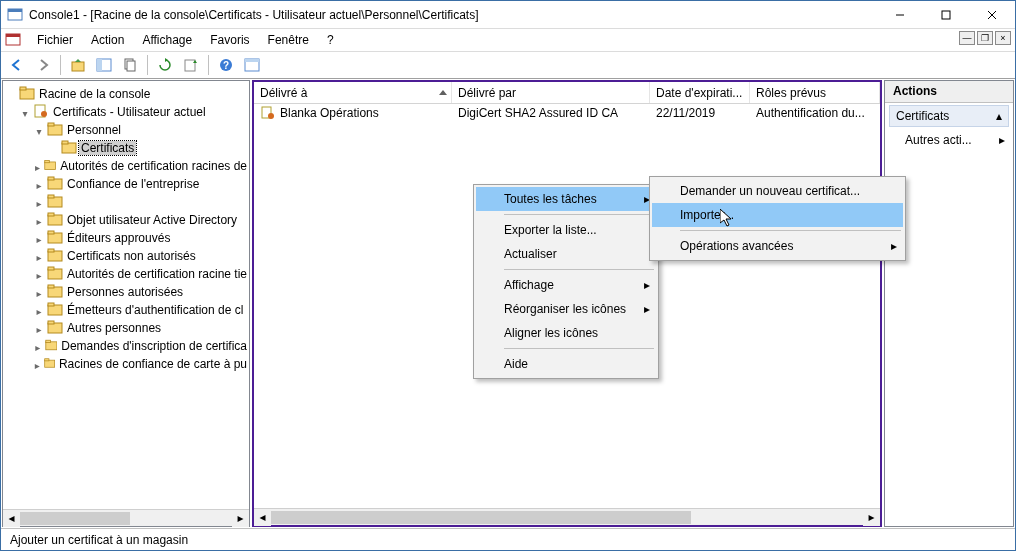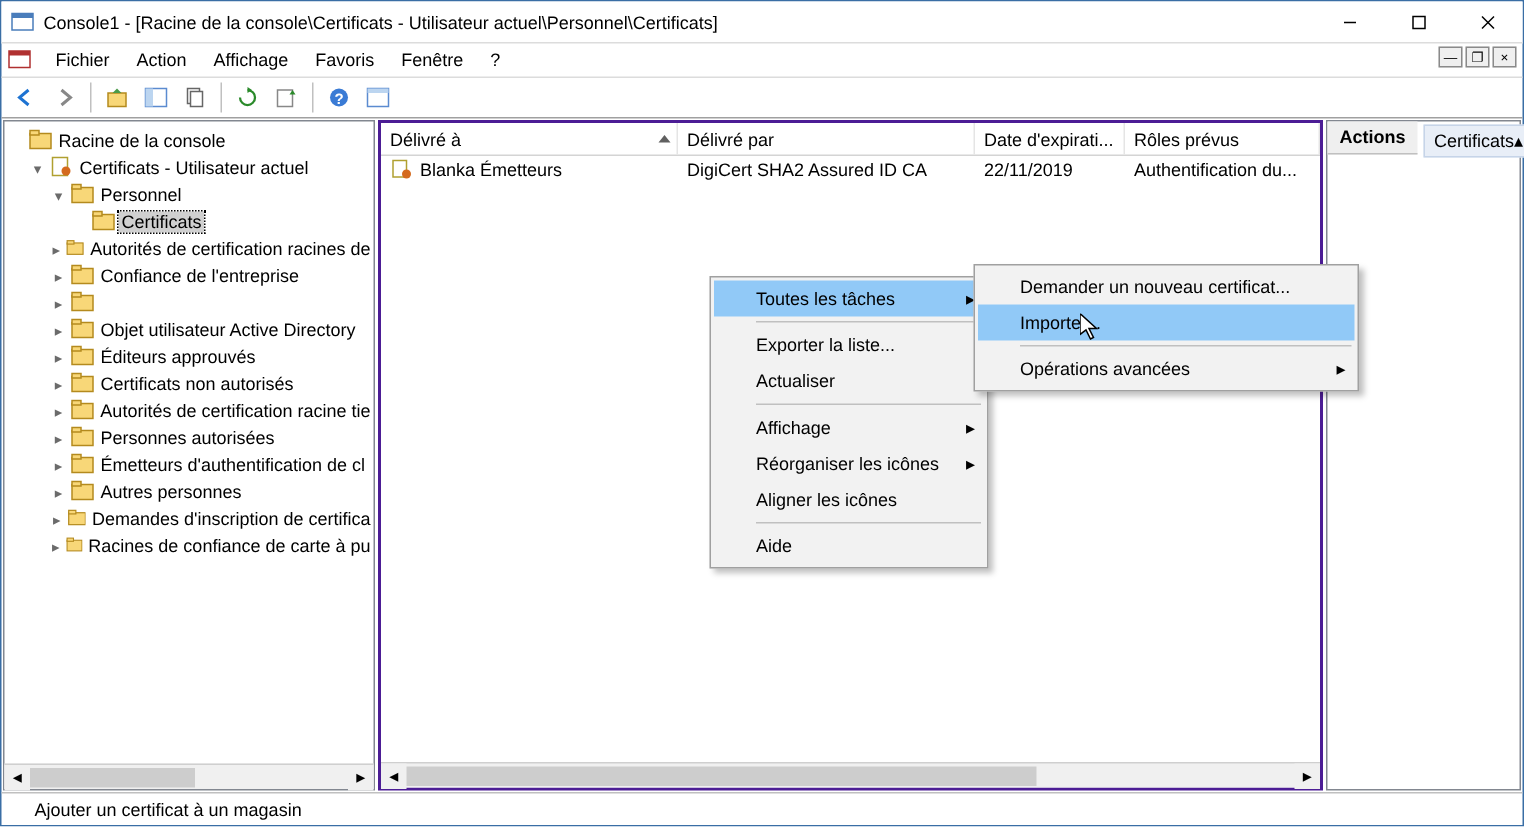--- a/index.html
+++ b/index.html
@@ -33,26 +33,26 @@
   .tree-row .label{padding:0 2px;}
   .tree-row.sel .label{ background:#d0d0d0; outline:1px dotted #000;}
   .indent-0{padding-left:0px;} .indent-1{padding-left:14px;} .indent-2{padding-left:28px;} .indent-3{padding-left:42px;}
   .list-pane { flex:1; border:2px solid #4c1d95; margin:1px; display:flex; flex-direction:column; min-height:0; position:relative;text-align:right;}
   .list-header { height:22px; display:flex; border-bottom:1px solid #d4d4d4; background:#fff;}
   .col { padding:3px 6px; border-right:1px solid #e5e5e5; position:relative; display:flex; align-items:center;}
   .col.sort::after{content:""; position:absolute; right:4px; top:8px; border-left:4px solid transparent;border-right:4px solid transparent;border-bottom:5px solid #606060;}
   .list-body { flex:1; overflow:hidden; position:relative;}
   .list-row { height:18px; display:flex; align-items:center;}
   .cell{ padding:0 6px; overflow:hidden; text-overflow:ellipsis; white-space:nowrap; display:flex; align-items:center; gap:4px;}
-  .actions-pane { width:130px; border:1px solid #828790; margin:1px; display:flex; flex-direction:row;}
+  .actions-pane { width:130px; border:1px solid #828790; margin:1px; display:flex; flex-direction:column;}
   .actions-header{ height:22px; background:#efefef; border-bottom:1px solid #c0c0c0; padding:3px 8px; font-weight:600;}
   .actions-sub{ height:22px; background:#e8eef7; border:1px solid #c6d4e8; margin:2px 4px; padding:2px 6px; display:flex; align-items:center; justify-content:space-between;}
   .actions-link{ padding:4px 8px 4px 20px; display:flex; justify-content:space-between; align-items:center;}
   
-  .statusbar{ height:22px; border-top:1px solid #c0c0c0; display:flex; align-items:center; padding:0 22px;}
+  .statusbar{ height:22px; border-top:1px solid #c0c0c0; display:flex; align-items:center; padding:0 9px;}
   
   .hscroll{ height:17px; background:#f0f0f0; border-top:1px solid #cfcfcf; display:flex; align-items:center; justify-content:space-between;}
   .hscroll .arrow{width:17px;height:17px; display:flex;align-items:center;justify-content:center; background:#f0f0f0;}
   .hscroll .track{flex:1; height:17px; position:relative;}
   .hscroll .thumb{position:absolute; top:2px; height:13px; background:#cdcdcd; border-radius:0;}
   
   .ctx { position:absolute; background:#f2f2f2; border:1px solid #a0a0a0; box-shadow:3px 3px 4px rgba(0,0,0,0.25); padding:2px; font-size:12px;}
   .ctx .row{ height:24px; display:flex; align-items:center; padding:0 22px 0 28px; position:relative; white-space:nowrap;}
   .ctx .row.hl{ background:#91c9f7;}
   .ctx .row.hl2{ background:#91c9f7;}
@@ -330,21 +330,21 @@
             <span>Rôles prévus</span>
           </div>
       </div>
       <div class="list-body">
         <div class="list-row">
           <div class="cell" style="width:198px;">
             <svg width="16" height="16" viewBox="0 0 16 16">
                 <rect x="2" y="2" width="9" height="11" fill="#fff" stroke="#b0a030"></rect>
                 <circle cx="11" cy="11" r="3" fill="#d46a1e"></circle>
               </svg>
-            <span>Blanka Émetteurs</span>
+            <span>Blanka Opérations</span>
           </div>
           <div class="cell" style="width:198px;">DigiCert SHA2 Assured ID CA</div>
           <div class="cell" style="width:100px;">22/11/2019</div>
           <div class="cell" style="flex:1;">Authentification du...</div>
         </div>
       </div>
       <div class="hscroll">
         <div class="arrow">◂</div>
         <div class="track">
             <div class="thumb" style="left:0;width:420px;"></div>

